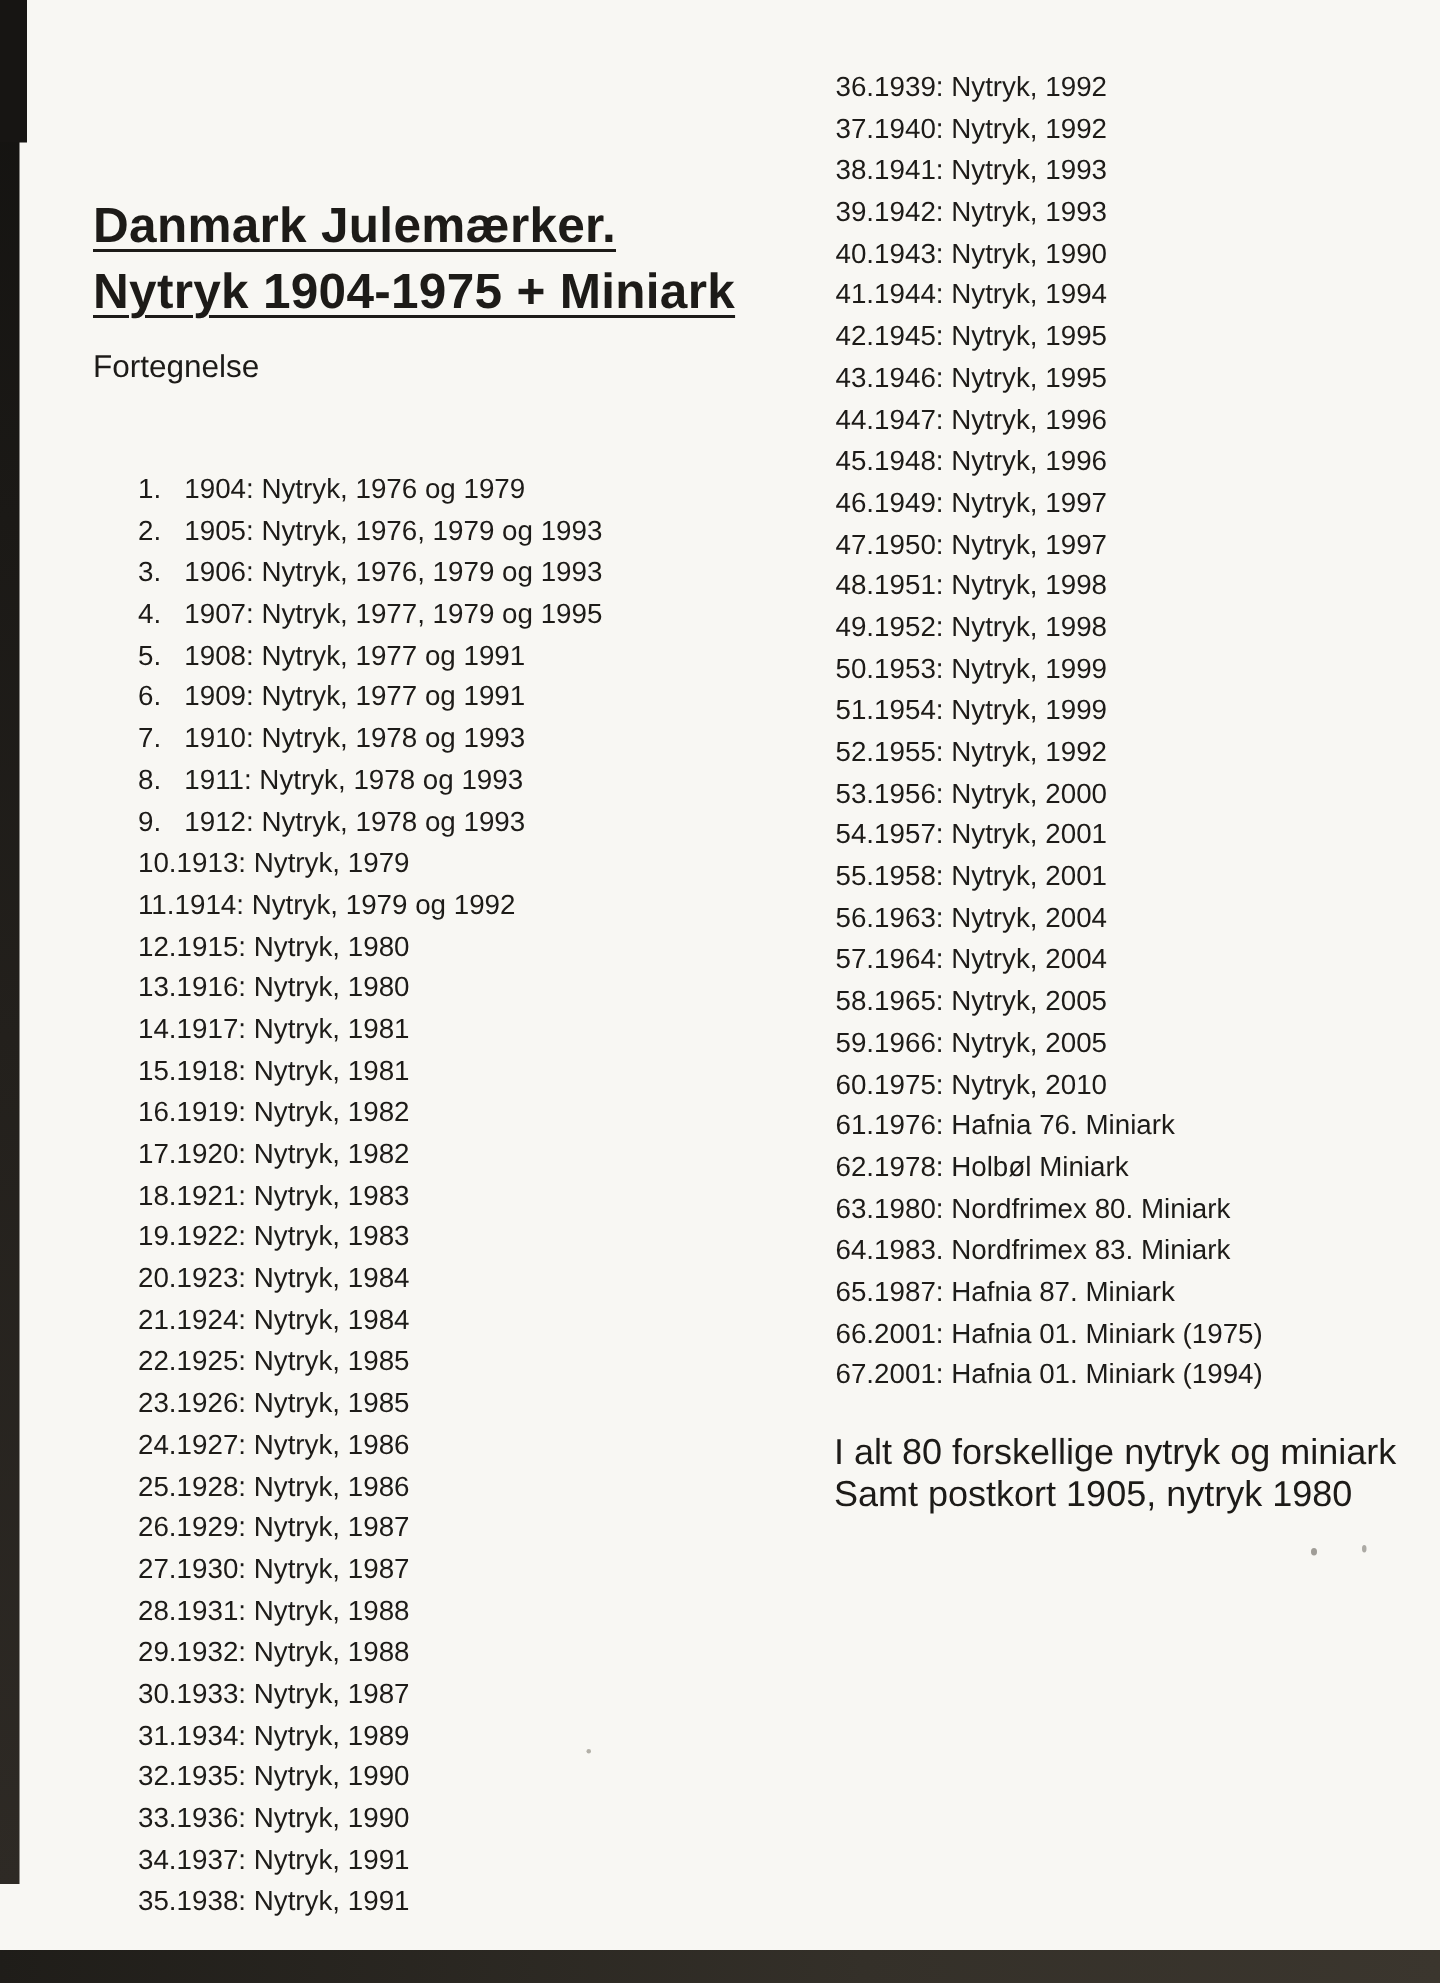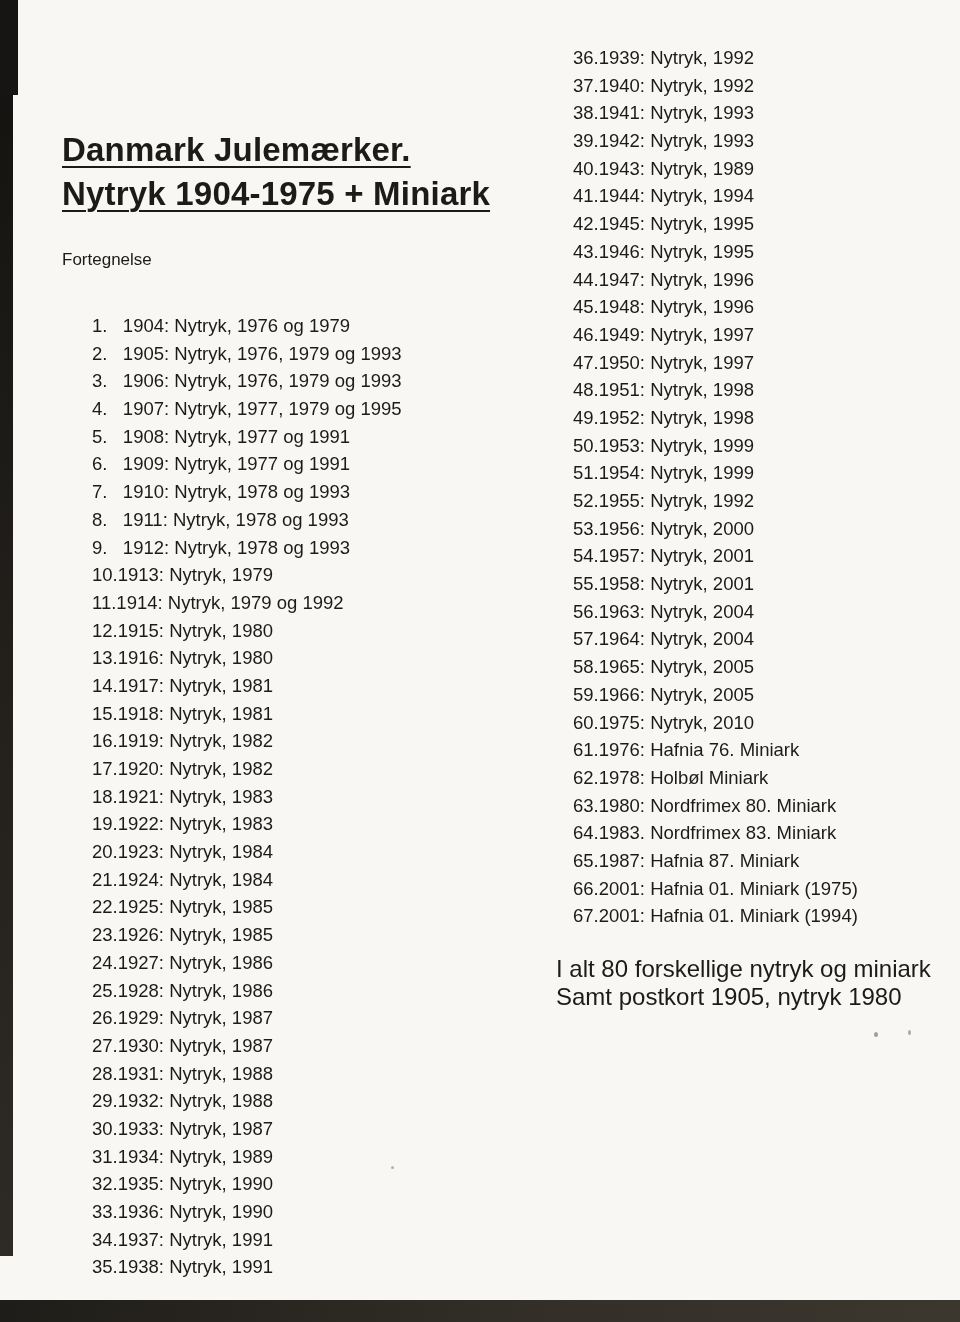--- a/index.html
+++ b/index.html
@@ -64,38 +64,38 @@
   }
   .title-line {
     display: block;
     text-decoration: underline;
     text-decoration-thickness: 2px;
     text-underline-offset: 5px;
   }
   .subtitle {
     position: absolute;
     left: 62px;
-    top: 250px;
-    font-size: 17px;
+    top: 233px;
+    font-size: 21px;
   }
   .list {
     position: absolute;
     font-size: 18.5px;
   }
   .list .line {
     white-space: pre;
     height: 27.7px;
     line-height: 27.7px;
   }
   .list-left {
     left: 92px;
     top: 312px;
   }
   .list-right {
-    left: 573px;
+    left: 557px;
     top: 44px;
   }
   .footer {
     position: absolute;
     left: 556px;
     top: 955px;
     font-size: 24px;
   }
   .footer .line {
     white-space: pre;
@@ -155,21 +155,21 @@
       <div class="line">33.1936: Nytryk, 1990</div>
       <div class="line">34.1937: Nytryk, 1991</div>
       <div class="line">35.1938: Nytryk, 1991</div>
     </div>
 
   <div class="list list-right">
       <div class="line">36.1939: Nytryk, 1992</div>
       <div class="line">37.1940: Nytryk, 1992</div>
       <div class="line">38.1941: Nytryk, 1993</div>
       <div class="line">39.1942: Nytryk, 1993</div>
-      <div class="line">40.1943: Nytryk, 1989</div>
+      <div class="line">40.1943: Nytryk, 1990</div>
       <div class="line">41.1944: Nytryk, 1994</div>
       <div class="line">42.1945: Nytryk, 1995</div>
       <div class="line">43.1946: Nytryk, 1995</div>
       <div class="line">44.1947: Nytryk, 1996</div>
       <div class="line">45.1948: Nytryk, 1996</div>
       <div class="line">46.1949: Nytryk, 1997</div>
       <div class="line">47.1950: Nytryk, 1997</div>
       <div class="line">48.1951: Nytryk, 1998</div>
       <div class="line">49.1952: Nytryk, 1998</div>
       <div class="line">50.1953: Nytryk, 1999</div>

